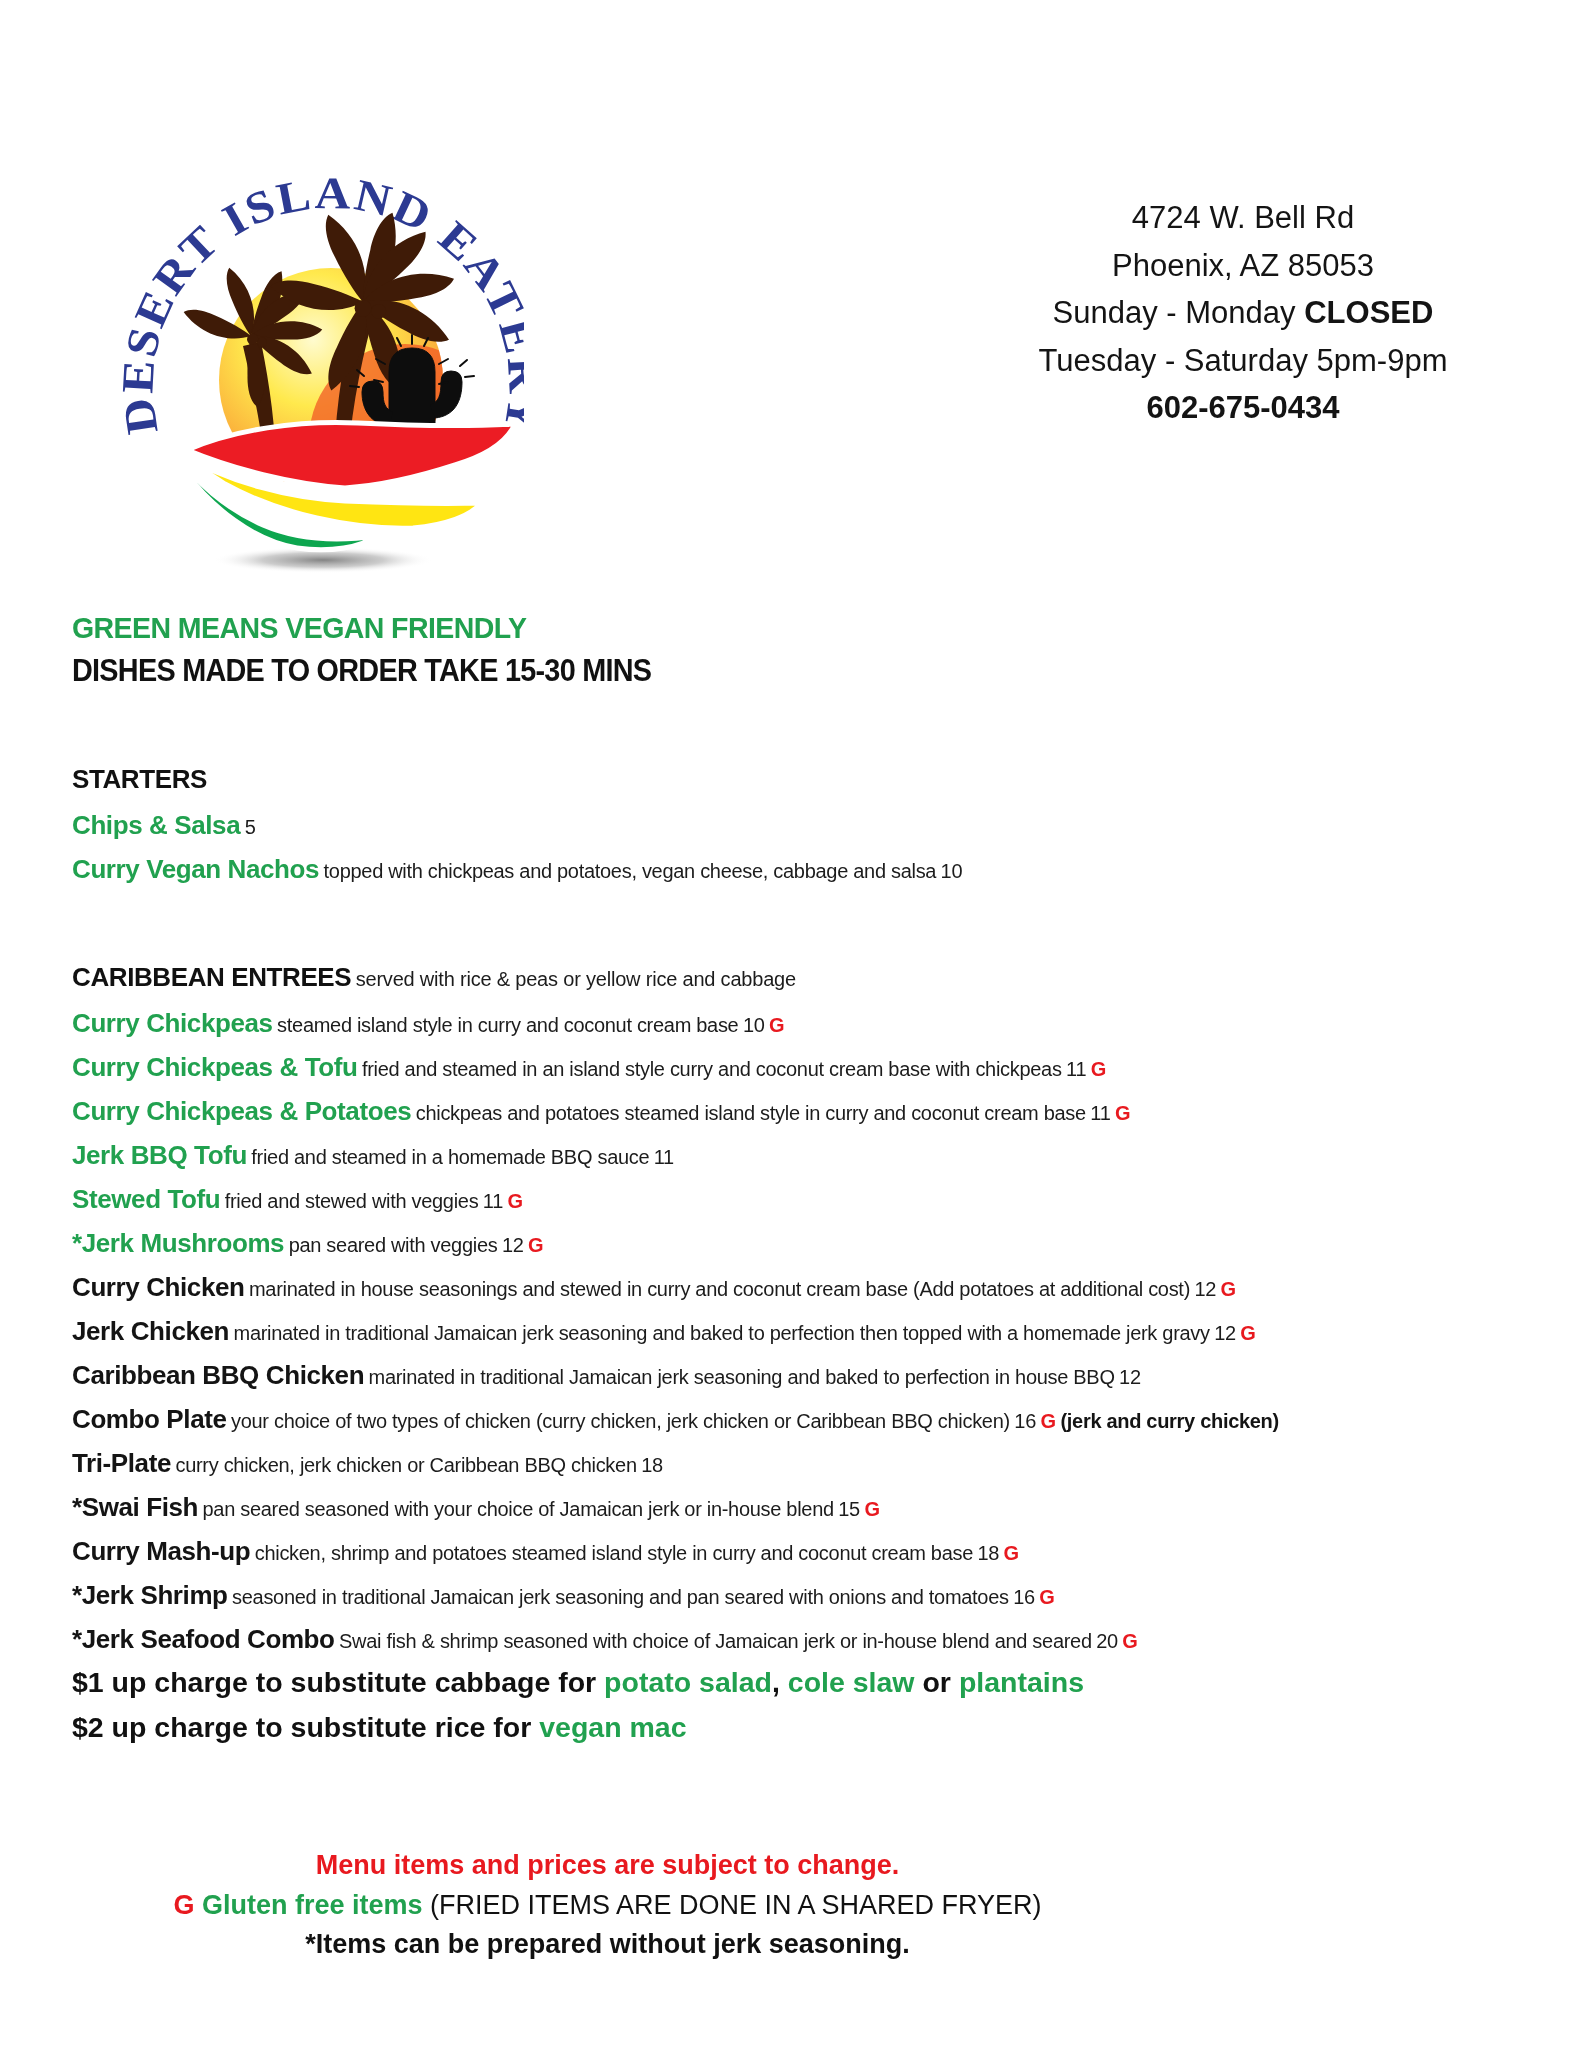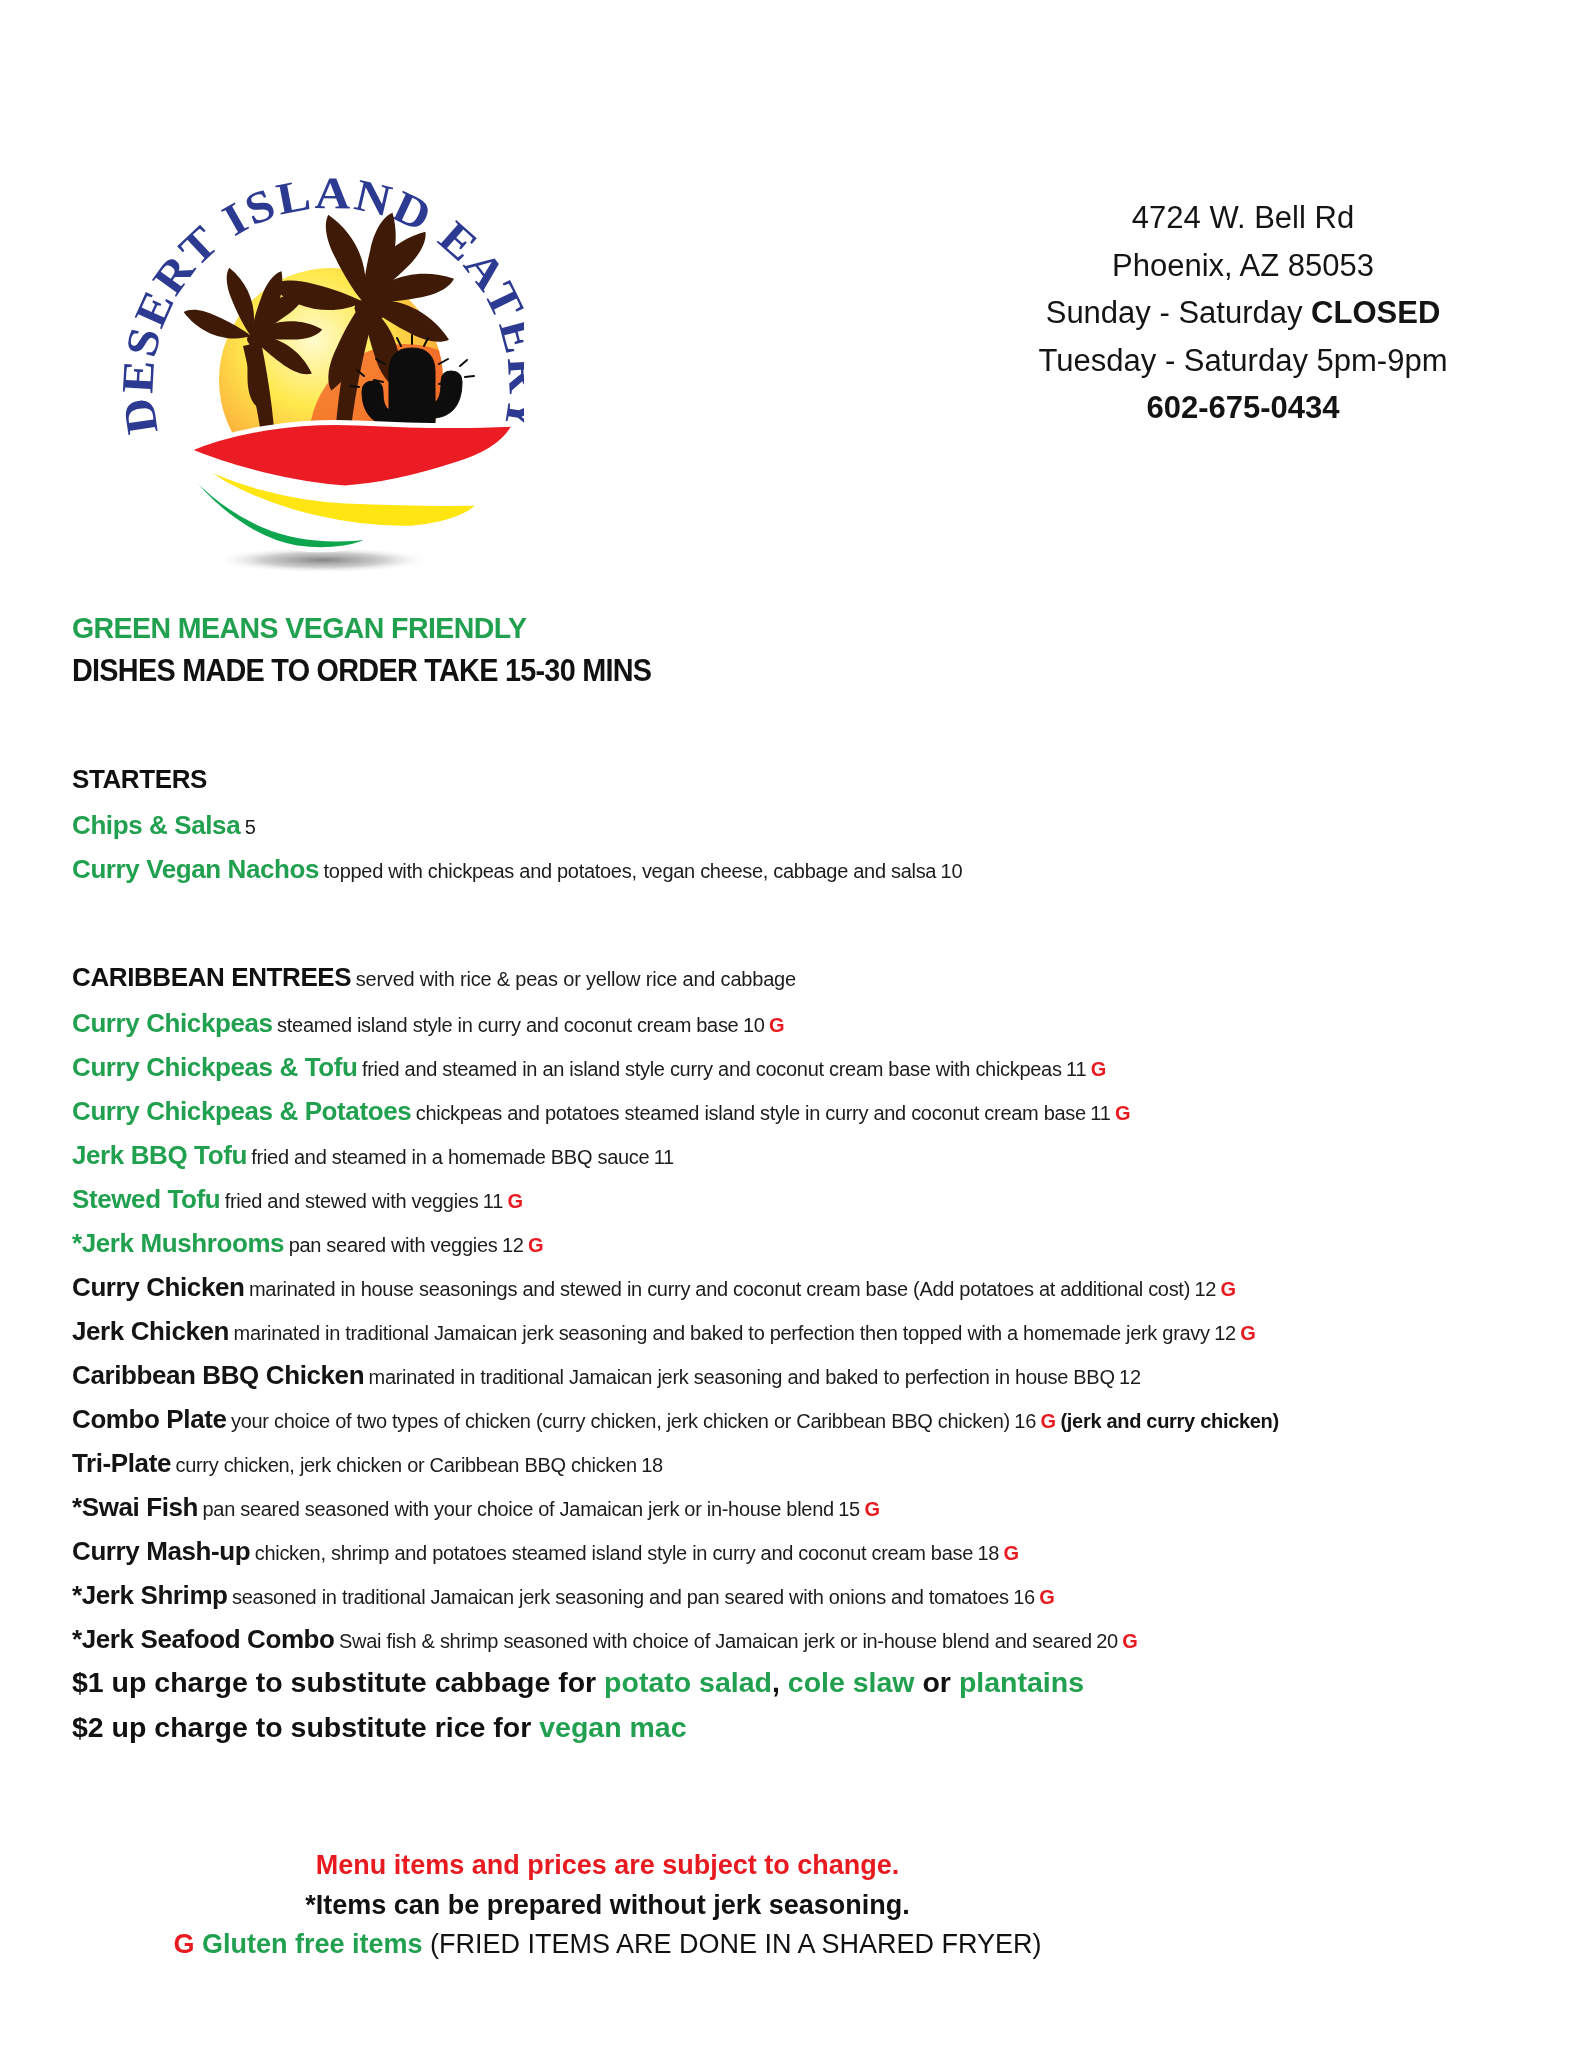--- a/index.html
+++ b/index.html
@@ -142,21 +142,21 @@
   <g stroke="#ffffff" stroke-width="5" stroke-linejoin="round">
     <path fill="#0DA64F" d="M94,322 C112,350 142,376 180,393 C210,406 245,411 294,404 C278,415 248,421 214,416 C170,409 128,374 104,342 C99,335 96,328 94,322 Z"></path>
     <path fill="#FFE512" d="M98,322 C145,350 205,366 262,369 C310,371 360,372 398,371 C388,384 362,393 330,396 C270,398 196,382 142,352 C126,342 110,332 98,322 Z"></path>
     <path fill="#EC1C24" d="M104,318 C150,298 215,288 275,291 C335,294 395,294 432,292 C424,310 402,324 372,333 C332,346 294,354 262,356 C208,352 150,337 104,318 Z"></path>
   </g>
 </svg>
 
 <div class="address">
   <div>4724 W. Bell Rd</div>
   <div>Phoenix, AZ 85053</div>
-  <div><span>Sunday - Saturday </span><span class="bold">CLOSED</span></div>
+  <div><span>Sunday - Monday </span><span class="bold">CLOSED</span></div>
   <div>Tuesday - Saturday 5pm-9pm</div>
   <div class="bold">602-675-0434</div>
 </div>
 
 <div class="banner">
   <div class="banner-green">GREEN MEANS VEGAN FRIENDLY</div>
   <div class="banner-black">DISHES MADE TO ORDER TAKE 15-30 MINS</div>
 </div>
 
 <div class="menu-sections">
@@ -185,15 +185,15 @@
     </div>
 </div>
 
 <div class="upcharges">
     <div class="upcharge-line"><span class="black">$1 up charge to substitute cabbage for </span><span class="green">potato salad</span><span class="black">, </span><span class="green">cole slaw</span><span class="black"> or </span><span class="green">plantains</span></div>
     <div class="upcharge-line"><span class="black">$2 up charge to substitute rice for </span><span class="green">vegan mac</span></div>
   </div>
 
 <div class="footer">
   <div><span class="red">Menu items and prices are subject to change.</span></div>
+  <div><span class="red">G</span><span class="green-bold"> Gluten free items </span><span class="regular">(FRIED ITEMS ARE DONE IN A SHARED FRYER)</span></div>
   <div><span class="black-bold">*Items can be prepared without jerk seasoning.</span></div>
-  <div><span class="red">G</span><span class="green-bold"> Gluten free items </span><span class="regular">(FRIED ITEMS ARE DONE IN A SHARED FRYER)</span></div>
 </div>
 
 </body></html>

